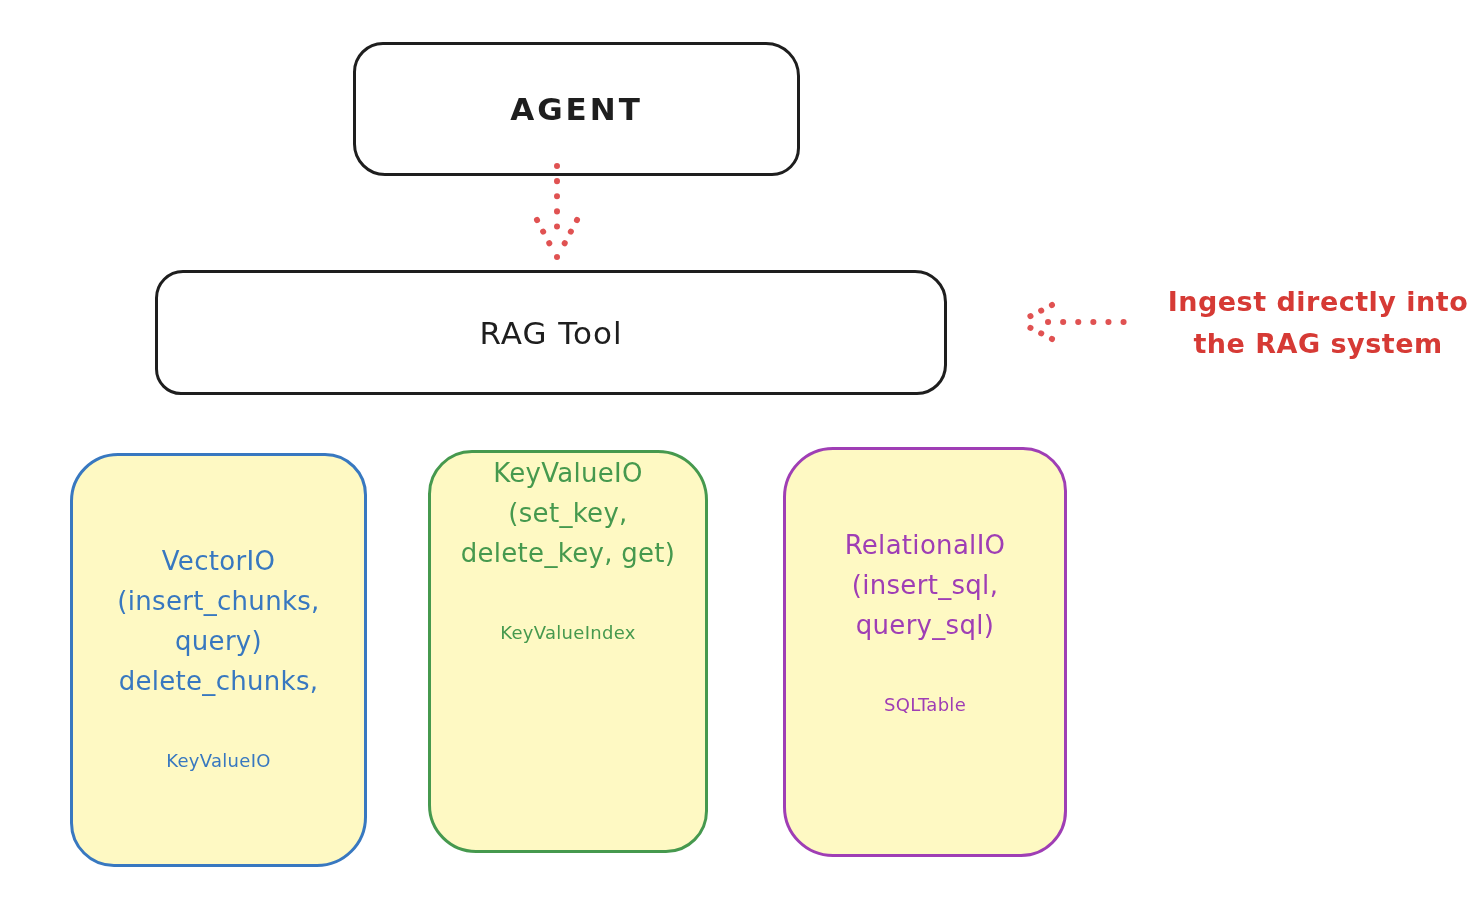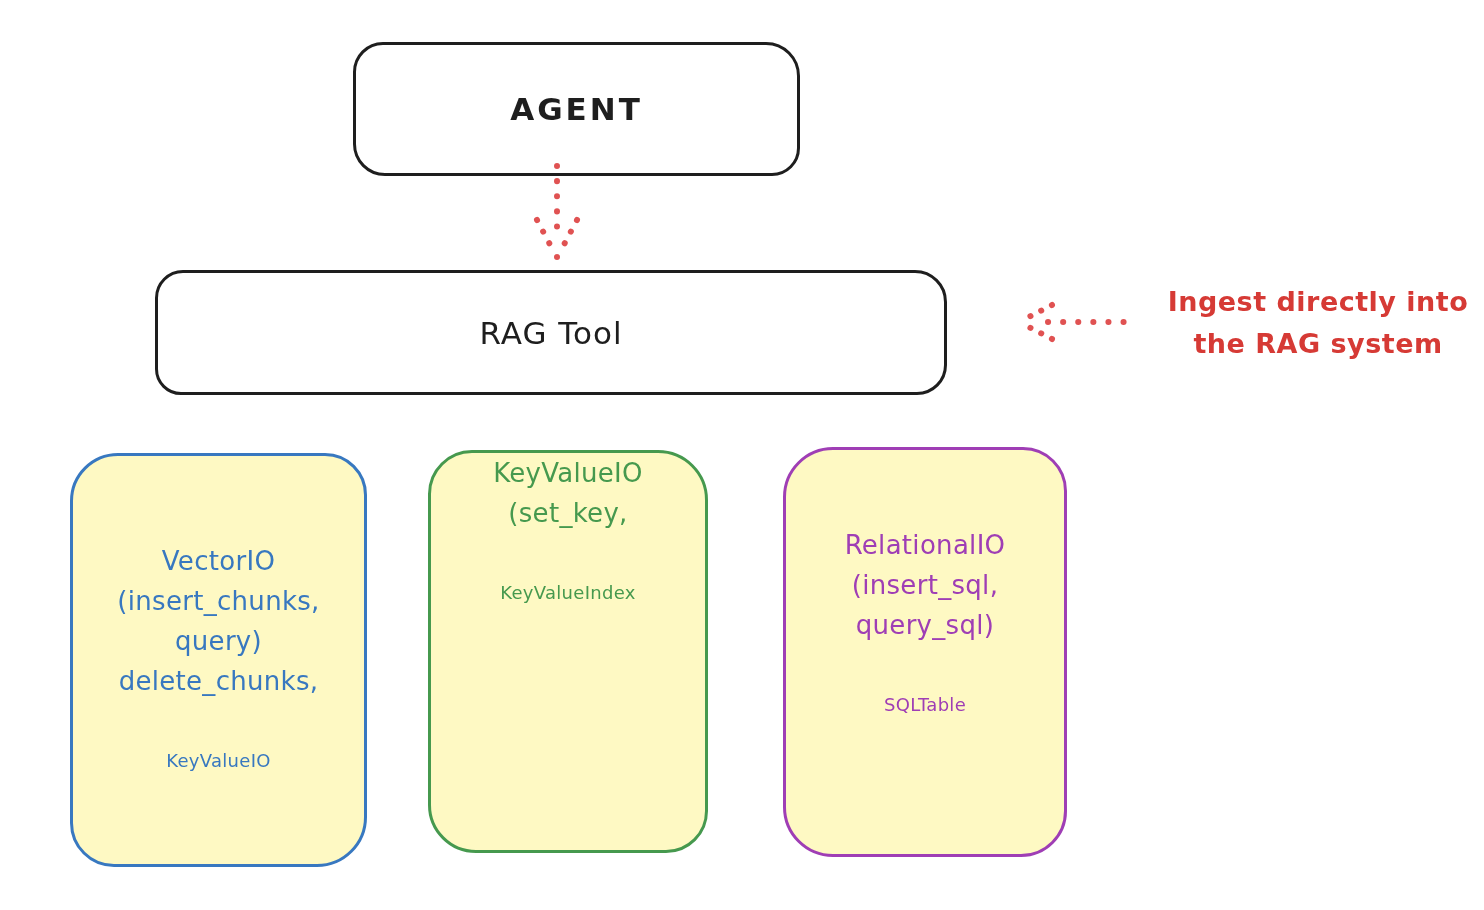--- a/index.html
+++ b/index.html
@@ -142,20 +142,21 @@
       <div>query)</div>
       <div>delete_chunks,</div>
     </div>
     <div class="store-index">KeyValueIO</div>
   </div>
 
   <div class="store-node store-keyvalue">
     <div class="store-lines">
       <div>KeyValueIO</div>
       <div>(set_key,</div>
+      <div>delete_key, get)</div>
     </div>
     <div class="store-index">KeyValueIndex</div>
   </div>
 
   <div class="store-node store-relational">
     <div class="store-lines">
       <div>RelationalIO</div>
       <div>(insert_sql,</div>
       <div>query_sql)</div>
     </div>

